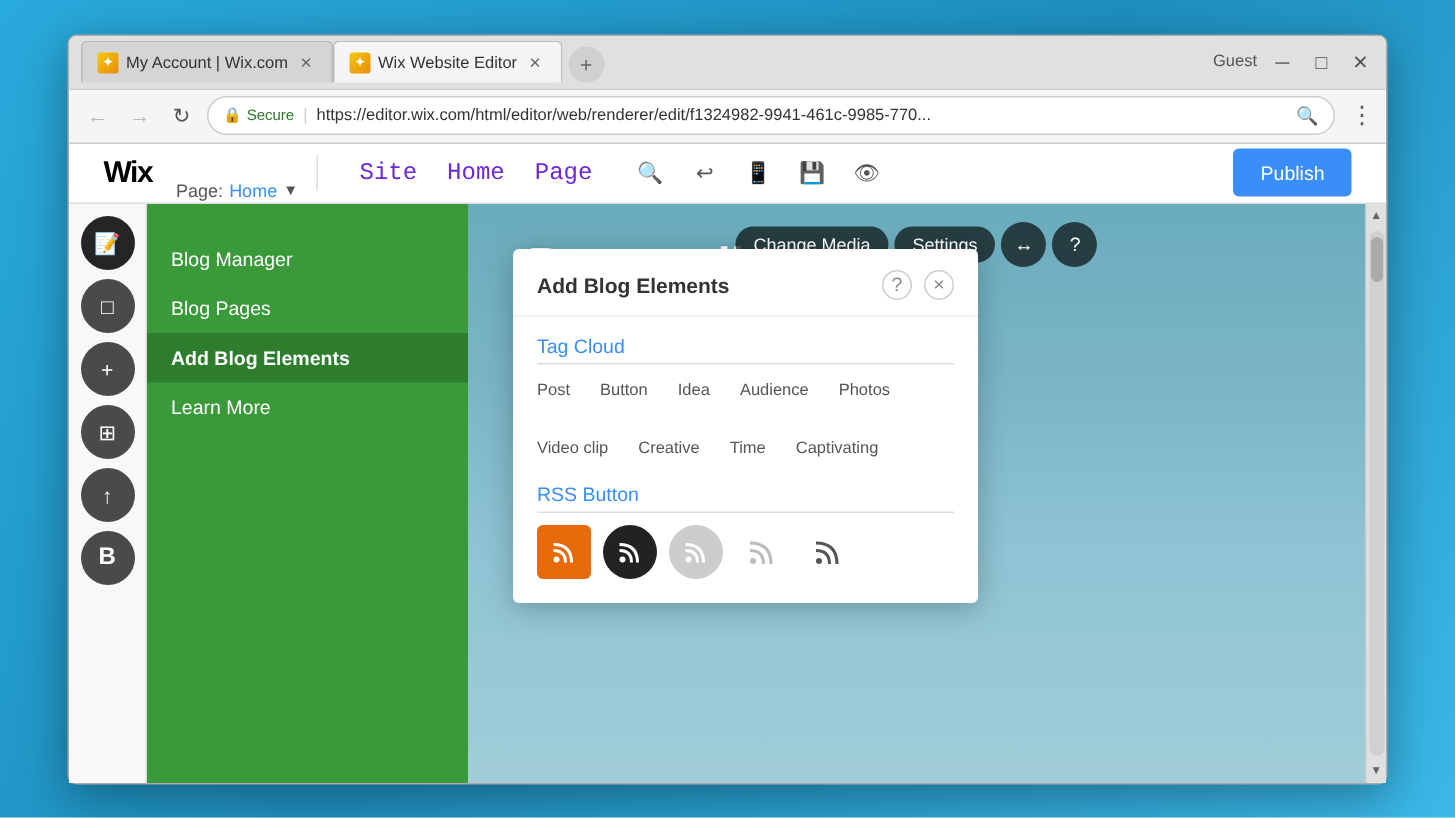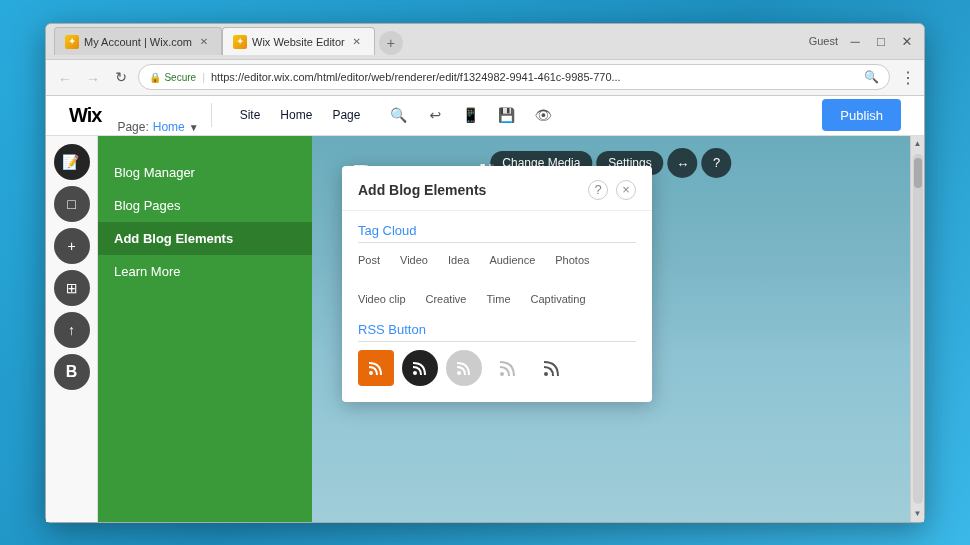--- a/index.html
+++ b/index.html
@@ -184,25 +184,26 @@
     .page-name { color: #3a8ef7; font-size: 12px; }
     .page-chevron { color: #555; font-size: 10px; }
     .toolbar-sep { width: 1px; height: 24px; background: #ddd; margin: 0 12px; }
     .toolbar-items {
       display: flex;
       align-items: center;
       gap: 4px;
       margin-left: 8px;
     }
     .toolbar-text-btn {
-      font-size: 12px;
-      color: #0f172a;
+      font-size: 16px;
+      color: #6d28d9;
       padding: 4px 8px;
       cursor: pointer;
       border-radius: 3px;
+      font-family: Liberation Mono, monospace;
     }
     .toolbar-icon-btn {
       width: 30px; height: 30px;
       display: flex; align-items: center; justify-content: center;
       cursor: pointer;
       border-radius: 3px;
       font-size: 14px; color: #555;
     }
     .publish-btn {
       margin-left: auto;
@@ -567,21 +568,21 @@
           <div class="dialog-header-icons">
             <div class="dialog-icon-btn">?</div>
             <div class="dialog-icon-btn">×</div>
           </div>
         </div>
 
         <div class="dialog-section">
           <div class="dialog-section-title">Tag Cloud</div>
           <div class="tag-cloud-tags">
             <span class="tag-chip">Post</span>
-            <span class="tag-chip">Video</span>
+            <span class="tag-chip">Button</span>
             <span class="tag-chip">Idea</span>
             <span class="tag-chip">Audience</span>
             <span class="tag-chip">Photos</span>
             <br style="width:100%;">
             <span class="tag-chip">Video clip</span>
             <span class="tag-chip">Creative</span>
             <span class="tag-chip">Time</span>
             <span class="tag-chip">Captivating</span>
           </div>
         </div>

